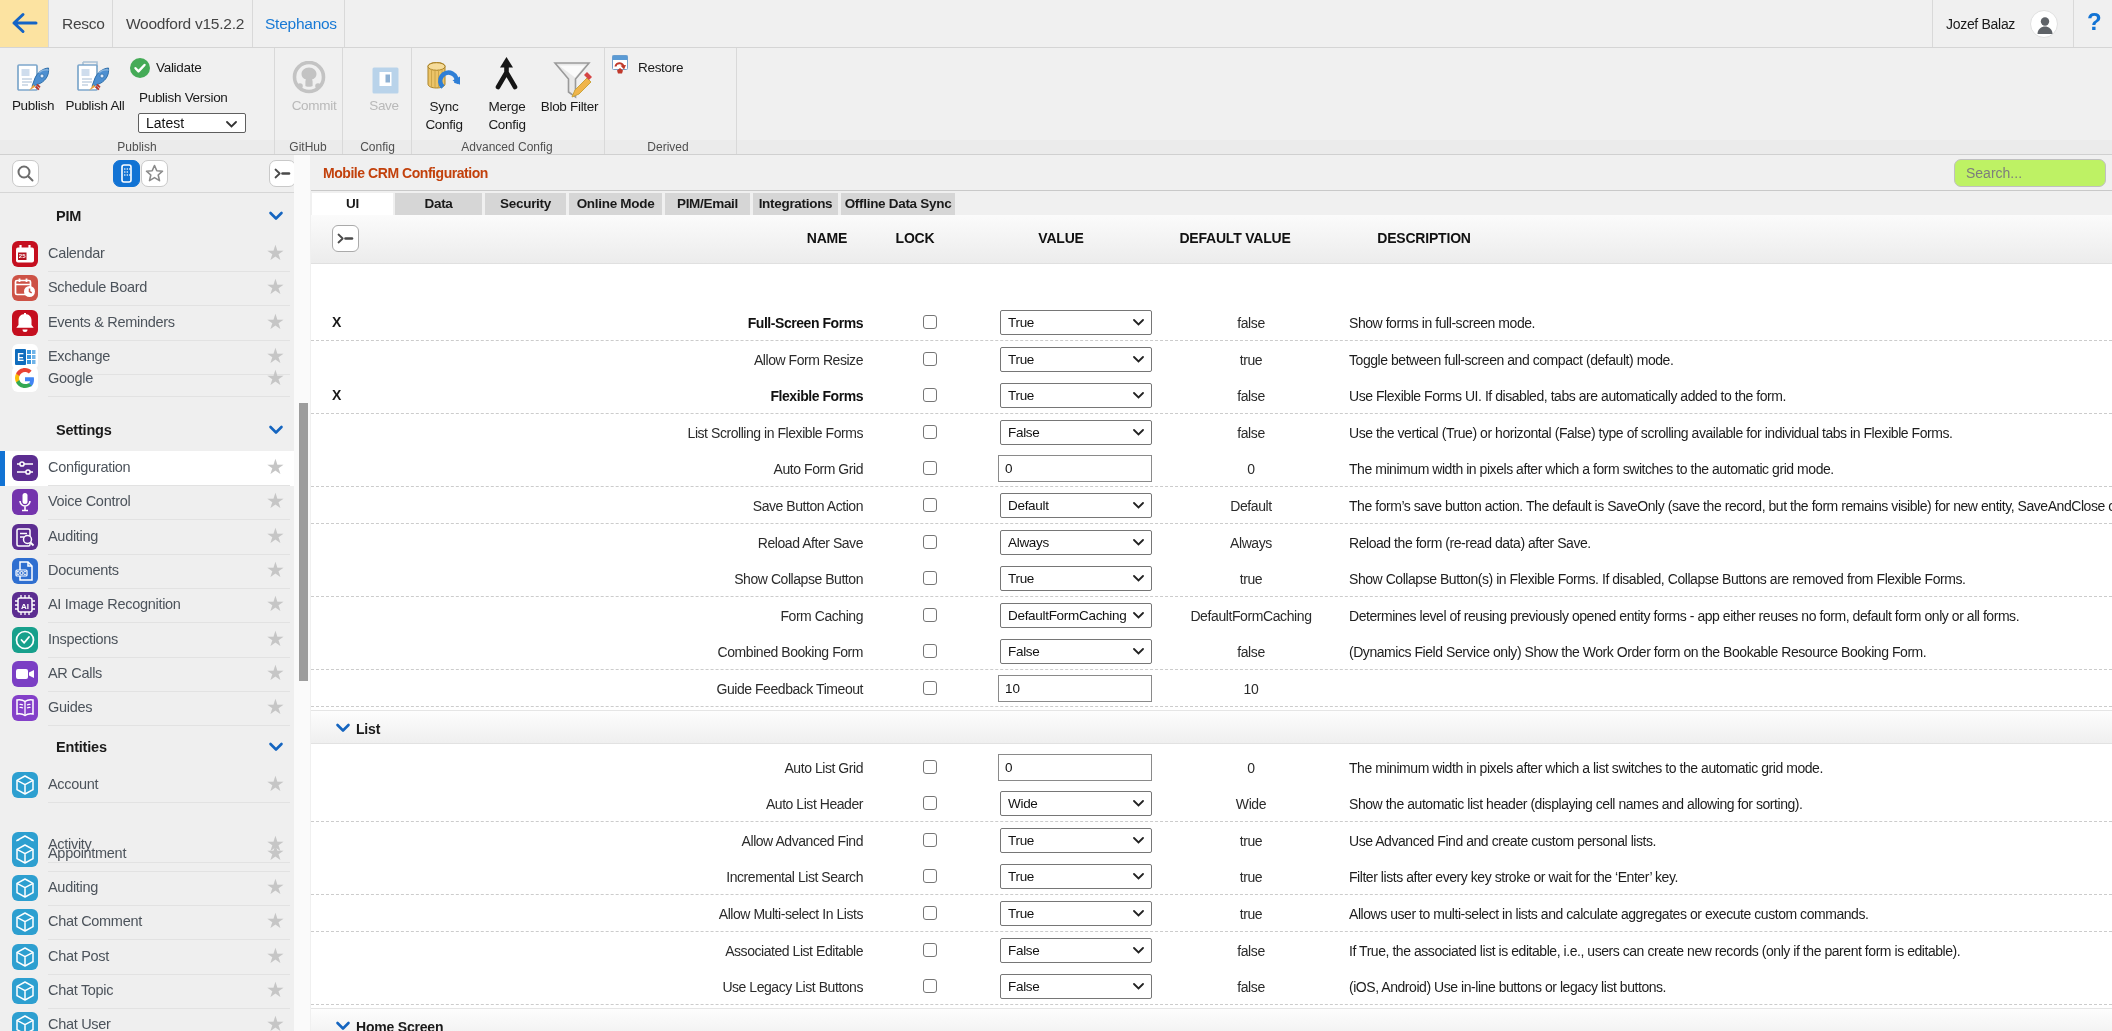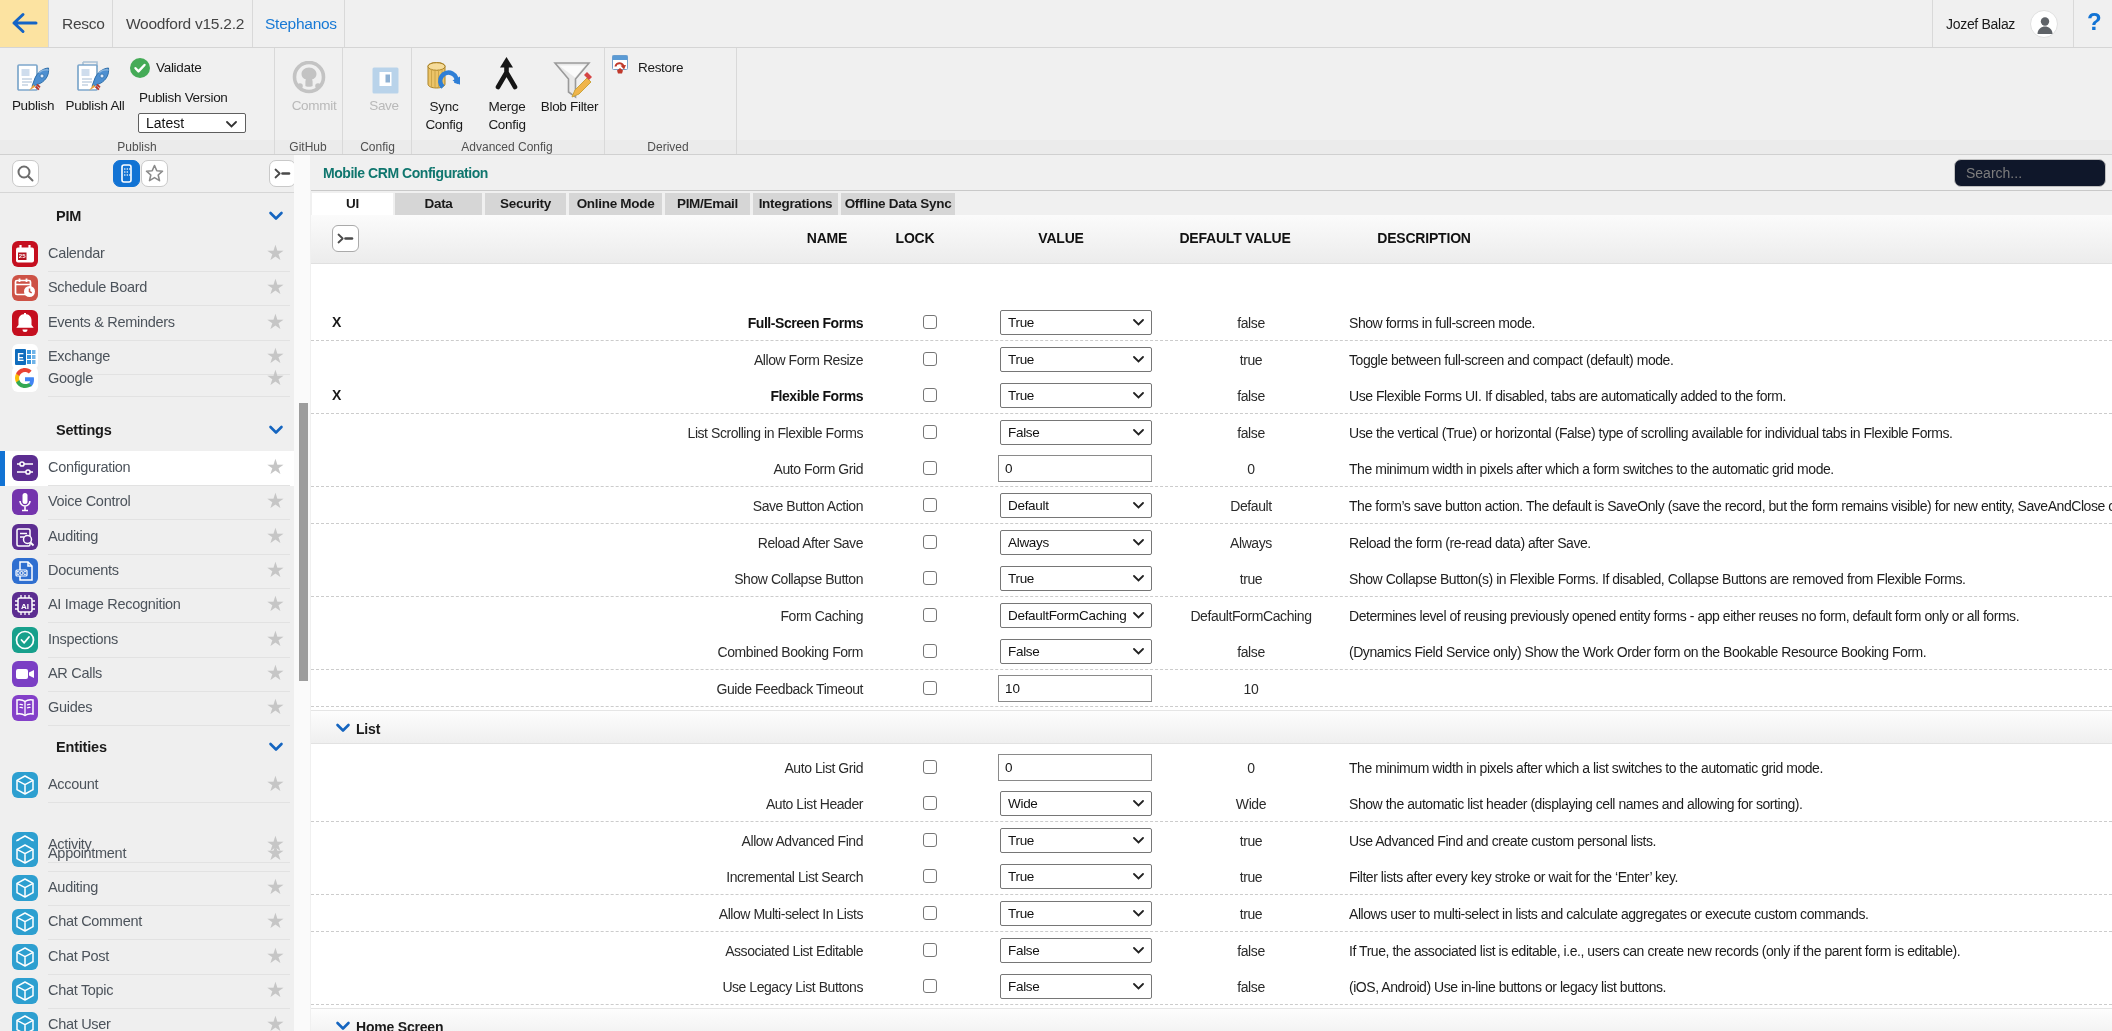--- a/index.html
+++ b/index.html
@@ -42,21 +42,21 @@
 .row { position:absolute; left:0; width:1801px; height:37px; border-bottom:1px dashed #cccccc; background:#fff; }
 .rX { position:absolute; left:21px; top:10px; font-size:14px; font-weight:bold; color:#1a1a1a; }
 .rname { position:absolute; left:152px; top:11px; width:400px; text-align:right; font-size:14px; color:#2b2b2b; letter-spacing:-0.45px; }
 .rname.b { font-weight:bold; color:#111; }
 .rcb { position:absolute; left:612px; top:11px; width:14px; height:14px; background:#fff; border:1px solid #767676; border-radius:3px; }
 .rsel { position:absolute; left:689px; top:6px; width:152px; height:25px; background:#fff; border:1px solid #767676; border-radius:2px; font-size:13.5px; color:#111; line-height:23px; padding-left:7px; letter-spacing:-0.3px; }
 .rsel svg { position:absolute; right:7px; top:8px; }
 .rinp { position:absolute; left:687px; top:5px; width:154px; height:27px; background:#fff; border:1px solid #8a8a8a; font-size:13.5px; color:#111; line-height:25px; padding-left:6px; }
 .rdef { position:absolute; left:850px; top:11px; width:180px; text-align:center; font-size:14px; color:#2b2b2b; letter-spacing:-0.4px; }
 .rdesc { position:absolute; left:1038px; top:11px; font-size:14px; color:#1d1d1d; white-space:nowrap; letter-spacing:-0.45px; }
-#searchbox { position:absolute; left:1643px; top:4px; width:152px; height:28px; background:#0f172a; border:1px solid #c0c0c0; border-radius:7px; font-size:14px; color:#7d7d7d; line-height:26px; padding-left:11px; }
+#searchbox { position:absolute; left:1643px; top:4px; width:152px; height:28px; background:#bef264; border:1px solid #c0c0c0; border-radius:7px; font-size:14px; color:#7d7d7d; line-height:26px; padding-left:11px; }
 
 </style></head><body>
 <div id="app">
 <div id="topbar">
 <div id="backbtn">
         <svg style="position:absolute;left:9px;top:10px" width="30" height="26" viewBox="0 0 30 26">
           <path d="M27 13 H5 M5 13 L14 4.5 M5 13 L14 21.5" stroke="#1464c6" stroke-width="3" fill="none" stroke-linecap="round" stroke-linejoin="round"></path>
         </svg>
       </div>
 <div class="tsep" style="left:48px"></div>
@@ -411,21 +411,21 @@
             <path d="M5 8.3 L13 12.6 21 8.3 M13 12.6 V22" fill="none" stroke="#fff" stroke-width="1.5" stroke-linejoin="round"></path>
           </svg></div>
         <div class="lbl">Chat User</div>
         <div class="star">★</div>
       </div>
 <div class="abs" style="left:294px;top:0;width:16px;height:876px;background:#fafafa"></div>
 <div class="abs" style="left:299px;top:248px;width:9px;height:278px;background:#9d9d9d"></div>
 </div>
 <div id="main">
 <div id="titlebar">
-        <div class="abs" style="left:12px;top:10px;font-size:14px;font-weight:bold;color:#0f766e;letter-spacing:-0.45px">Mobile CRM Configuration</div>
+        <div class="abs" style="left:12px;top:10px;font-size:14px;font-weight:bold;color:#c2410c;letter-spacing:-0.45px">Mobile CRM Configuration</div>
         <div id="searchbox">Search...</div>
       </div>
 <div id="thead">
 <div class="abs" style="left:21px;top:10px;width:27px;height:27px;background:#fff;border:1px solid #aaa;border-radius:6px"><svg style="" width="25" height="25" viewBox="0 0 25 25">
             <path d="M5.5 8.5 l4.2 4 -4.2 4" stroke="#4a4a4a" stroke-width="1.8" fill="none" stroke-linecap="round" stroke-linejoin="round"></path>
             <path d="M12.5 12.5 h6.5" stroke="#4a4a4a" stroke-width="2.6" stroke-linecap="round"></path>
           </svg></div>
 <div class="hcol" style="left:406px;width:220px;text-align:center">NAME</div>
 <div class="hcol" style="left:494px;width:220px;text-align:center">LOCK</div>
 <div class="hcol" style="left:640px;width:220px;text-align:center">VALUE</div>

